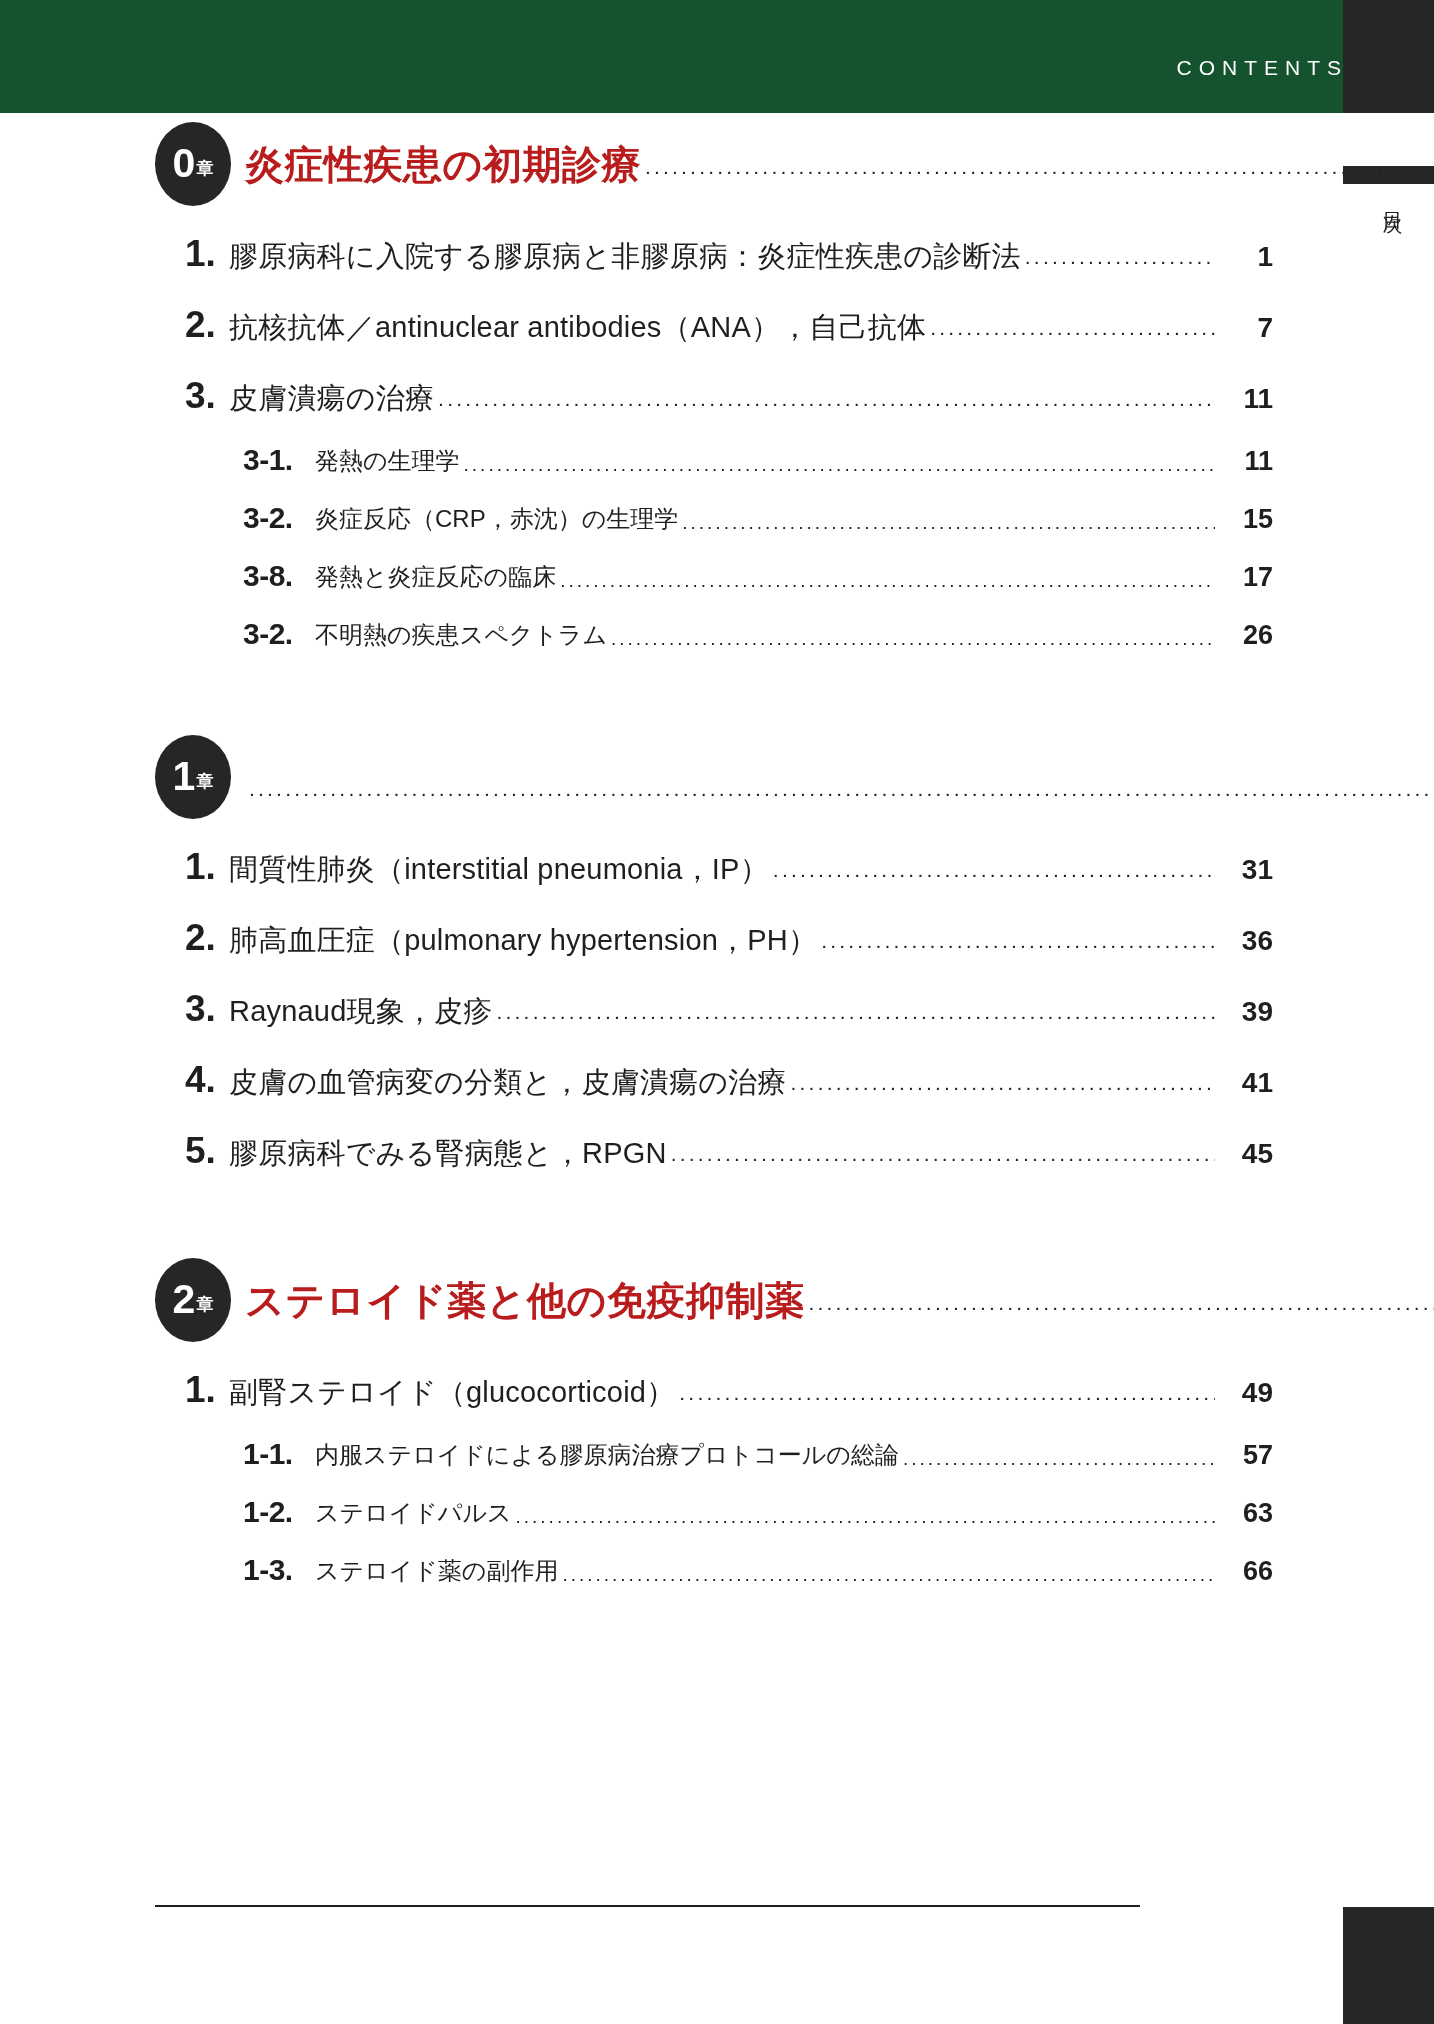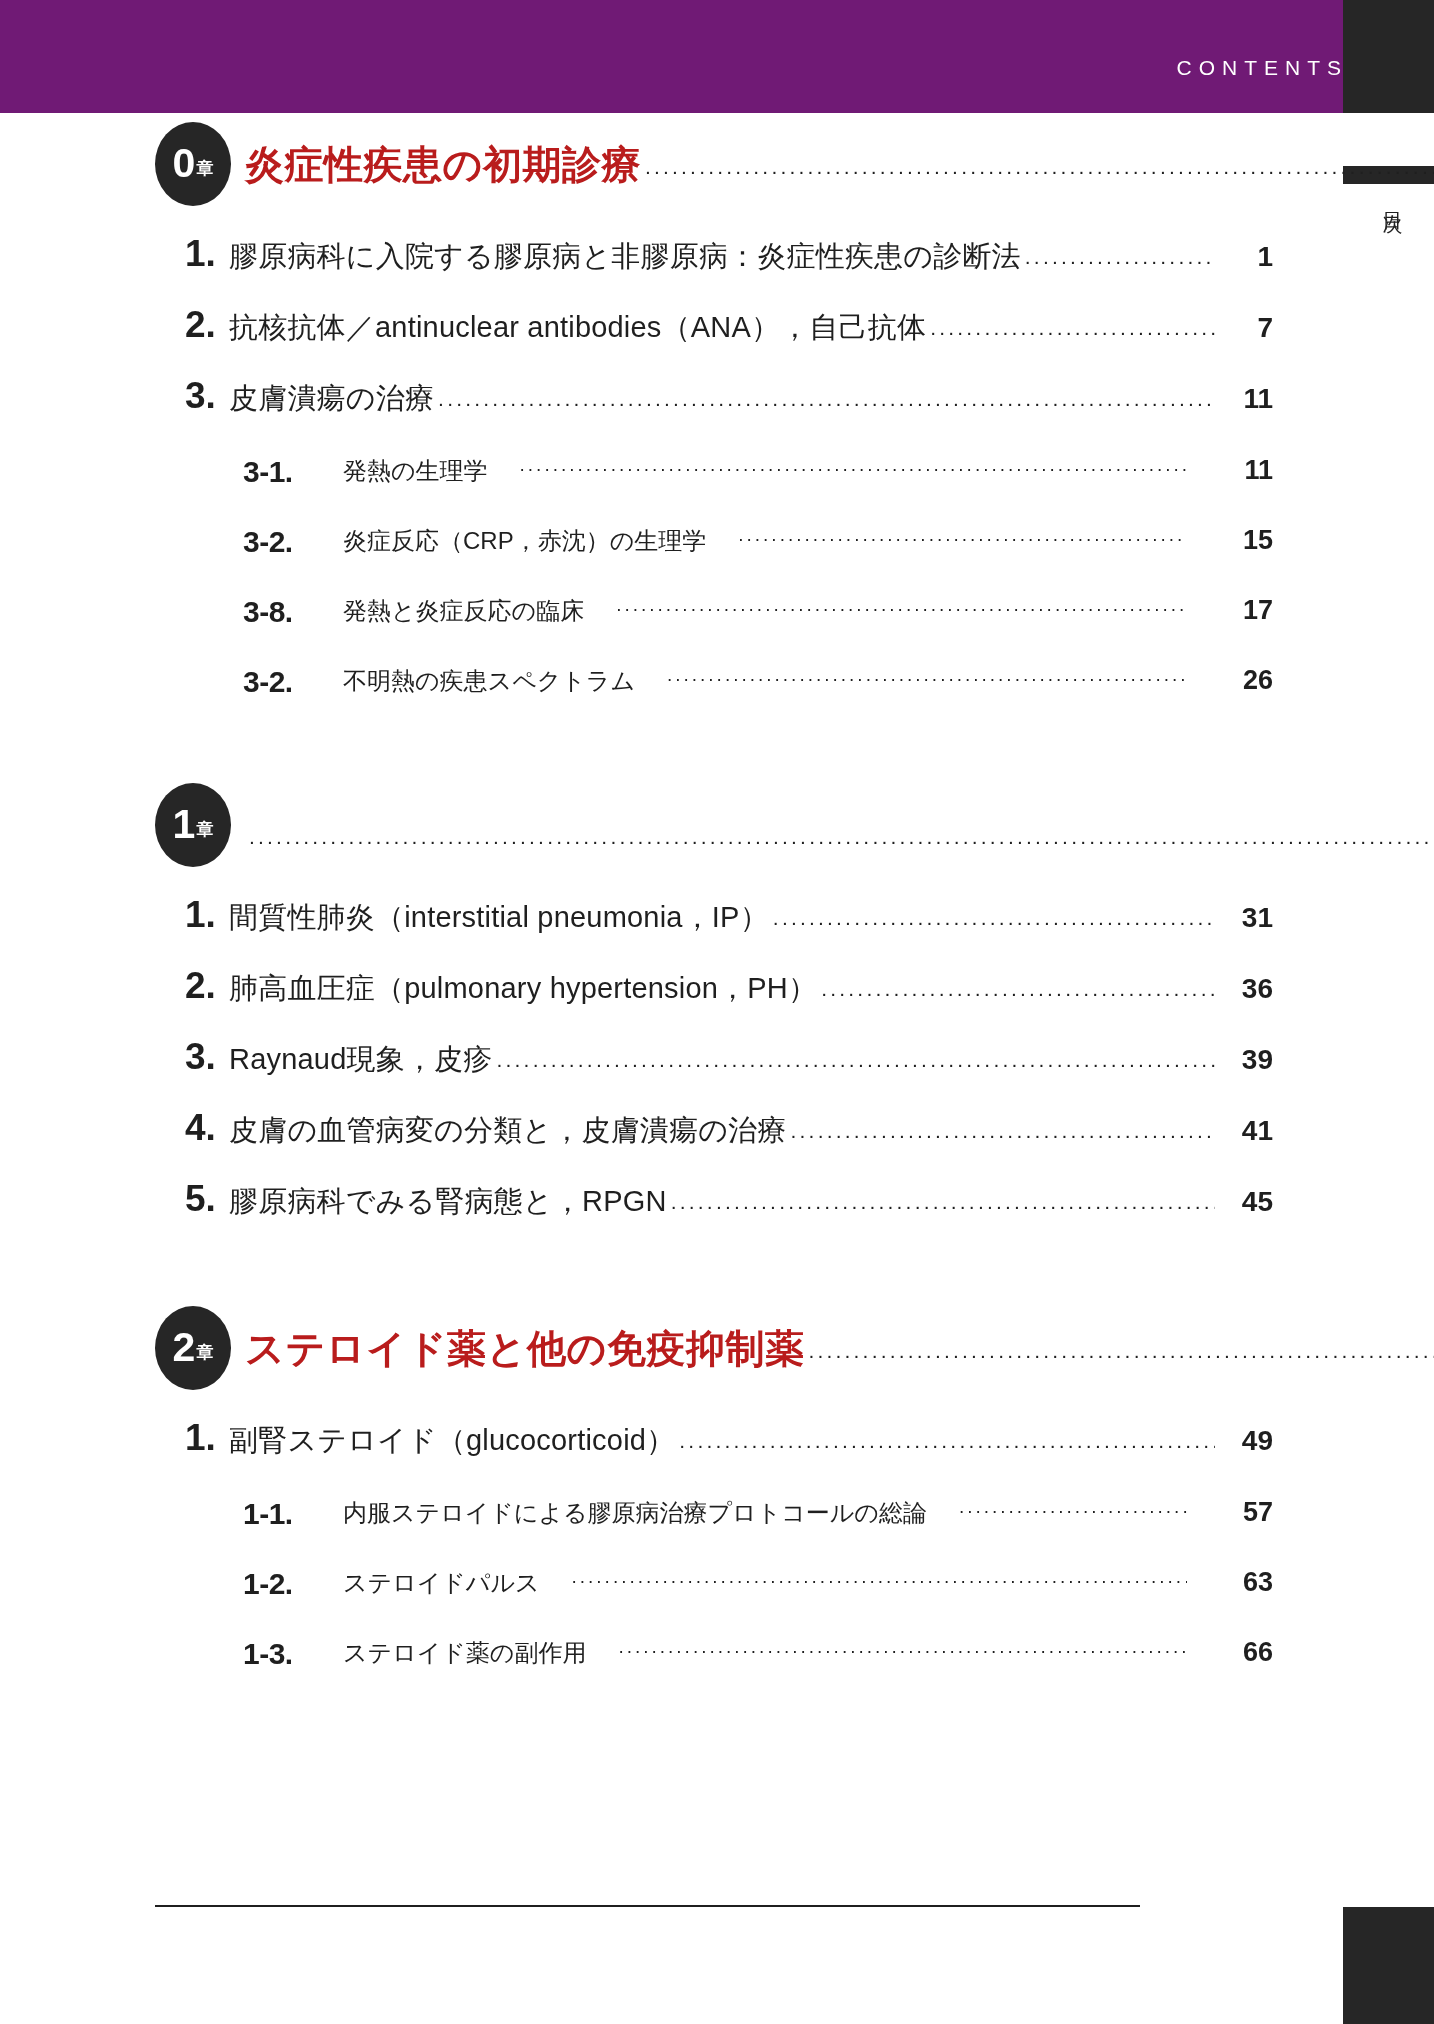--- a/index.html
+++ b/index.html
@@ -16,21 +16,21 @@
     overflow: hidden;
   }
 
   
   .header-band {
     position: absolute;
     left: 0;
     top: 0;
     width: 1434px;
     height: 113px;
-    background: #701a75;
+    background: #14532d;
   }
   .header-label {
     position: absolute;
     right: 86px;
     top: 68px;
     transform: translateY(-50%);
     font-size: 21px;
     letter-spacing: 7px;
     color: #ffffff;
     font-weight: 400;
@@ -175,24 +175,23 @@
     white-space: nowrap;
     flex: 0 0 auto;
     letter-spacing: 0.2px;
   }
   .item1 .leader { top: -2px; }
   .item1 .pageno { font-size: 28px; }
 
   
   .item2 {
     display: flex;
-    align-items: flex-start;
-    margin-top: 36px;
+    align-items: flex-end;
+    margin-top: 24px;
     padding-left: 88px;
-    gap: 28px;
   }
   .item2 .idx {
     font-size: 30px;
     font-weight: 700;
     flex: 0 0 auto;
     min-width: 72px;
     letter-spacing: -0.5px;
   }
   .item2 .label {
     font-size: 24px;

